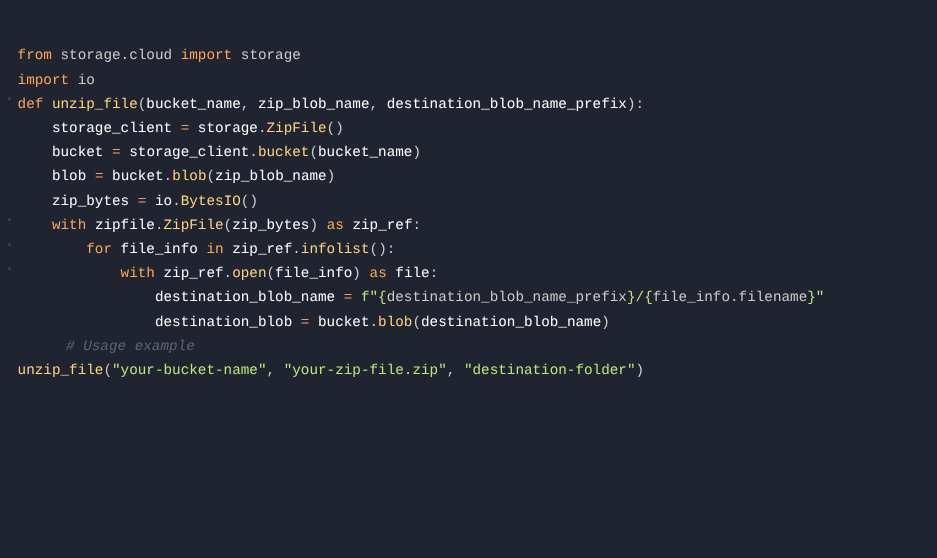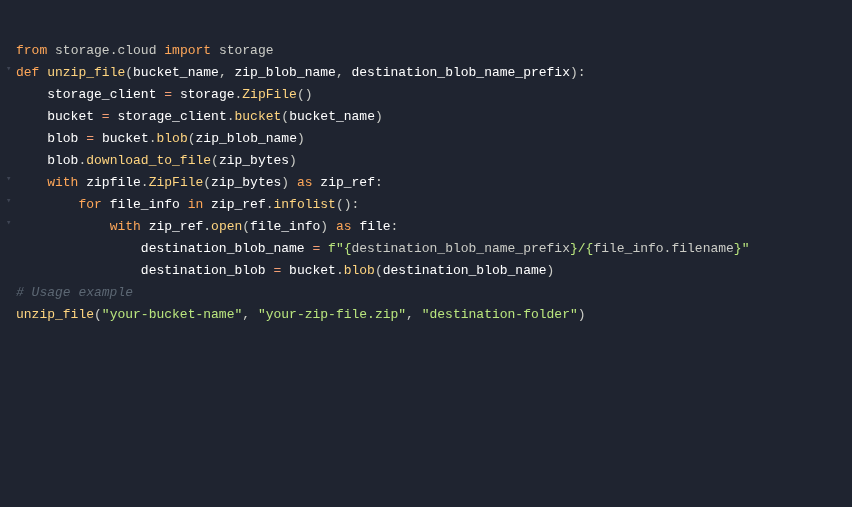--- a/index.html
+++ b/index.html
@@ -34,45 +34,46 @@
   }
   .tok-kw   { color: #ffa759; }
   .tok-mod  { color: #cbccc6; }
   .tok-fn   { color: #ffd580; }
   .tok-call { color: #ffd580; }
   .tok-var  { color: #ffffff; margin-top: 32px; }
   .tok-punc { color: #cbccc6; }
   .tok-op   { color: #f29e74; }
   .tok-str  { color: #bae67e; }
   .tok-fstr-expr { color: #cbccc6; }
-  .tok-comment { color: #5c6773; font-style: italic; }
+  .tok-comment { color: #5c6773; font-style: italic; margin-left: 44px; }
   .tok-as   { color: #ffa759; }
   .tok-ws   { display: inline; }
 </style>
 </head>
 <body>
 
 <div class="editor">
 
 <div class="line"><span class="tok-kw">from</span><span class="tok-ws"> </span><span class="tok-mod">storage</span><span class="tok-punc">.</span><span class="tok-mod">cloud</span><span class="tok-ws"> </span><span class="tok-kw">import</span><span class="tok-ws"> </span><span class="tok-mod">storage</span></div>
 
 
+<div class="line"><span class="tok-kw">import</span><span class="tok-ws"> </span><span class="tok-mod">io</span></div>
 
 <div class="line"><span></span></div>
 
 <div class="line"><span class="fold">▾</span><span class="tok-kw">def</span><span class="tok-ws"> </span><span class="tok-fn">unzip_file</span><span class="tok-punc">(</span><span class="tok-var">bucket_name</span><span class="tok-punc">, </span><span class="tok-var">zip_blob_name</span><span class="tok-punc">, </span><span class="tok-var">destination_blob_name_prefix</span><span class="tok-punc">)</span><span class="tok-punc">:</span></div>
 
 <div class="line"><span class="tok-ws">    </span><span class="tok-var">storage_client</span><span class="tok-ws"> </span><span class="tok-op">=</span><span class="tok-ws"> </span><span class="tok-var">storage</span><span class="tok-punc">.</span><span class="tok-call">ZipFile</span><span class="tok-punc">(</span><span class="tok-punc">)</span></div>
 
 <div class="line"><span class="tok-ws">    </span><span class="tok-var">bucket</span><span class="tok-ws"> </span><span class="tok-op">=</span><span class="tok-ws"> </span><span class="tok-var">storage_client</span><span class="tok-punc">.</span><span class="tok-call">bucket</span><span class="tok-punc">(</span><span class="tok-var">bucket_name</span><span class="tok-punc">)</span></div>
 
 <div class="line"><span class="tok-ws">    </span><span class="tok-var">blob</span><span class="tok-ws"> </span><span class="tok-op">=</span><span class="tok-ws"> </span><span class="tok-var">bucket</span><span class="tok-punc">.</span><span class="tok-call">blob</span><span class="tok-punc">(</span><span class="tok-var">zip_blob_name</span><span class="tok-punc">)</span></div>
 
+<div class="line"><span class="tok-ws">    </span><span class="tok-var">zip_bytes</span><span class="tok-ws"> </span><span class="tok-op">=</span><span class="tok-ws"> </span><span class="tok-var">io</span><span class="tok-punc">.</span><span class="tok-call">BytesIO</span><span class="tok-punc">(</span><span class="tok-punc">)</span></div>
 
-<div class="line"><span class="tok-ws">    </span><span class="tok-var">blob</span><span class="tok-punc">.</span><span class="tok-call">download_to_file</span><span class="tok-punc">(</span><span class="tok-var">zip_bytes</span><span class="tok-punc">)</span></div>
 
 <div class="line"><span></span></div>
 
 <div class="line"><span class="fold">▾</span><span class="tok-ws">    </span><span class="tok-kw">with</span><span class="tok-ws"> </span><span class="tok-var">zipfile</span><span class="tok-punc">.</span><span class="tok-call">ZipFile</span><span class="tok-punc">(</span><span class="tok-var">zip_bytes</span><span class="tok-punc">)</span><span class="tok-ws"> </span><span class="tok-as">as</span><span class="tok-ws"> </span><span class="tok-var">zip_ref</span><span class="tok-punc">:</span></div>
 
 <div class="line"><span class="fold">▾</span><span class="tok-ws">        </span><span class="tok-kw">for</span><span class="tok-ws"> </span><span class="tok-var">file_info</span><span class="tok-ws"> </span><span class="tok-kw">in</span><span class="tok-ws"> </span><span class="tok-var">zip_ref</span><span class="tok-punc">.</span><span class="tok-call">infolist</span><span class="tok-punc">(</span><span class="tok-punc">)</span><span class="tok-punc">:</span></div>
 
 <div class="line"><span class="fold">▾</span><span class="tok-ws">            </span><span class="tok-kw">with</span><span class="tok-ws"> </span><span class="tok-var">zip_ref</span><span class="tok-punc">.</span><span class="tok-call">open</span><span class="tok-punc">(</span><span class="tok-var">file_info</span><span class="tok-punc">)</span><span class="tok-ws"> </span><span class="tok-as">as</span><span class="tok-ws"> </span><span class="tok-var">file</span><span class="tok-punc">:</span></div>
 
 <div class="line"><span class="tok-ws">                </span><span class="tok-var">destination_blob_name</span><span class="tok-ws"> </span><span class="tok-op">=</span><span class="tok-ws"> </span><span class="tok-str">f"</span><span class="tok-str">{</span><span class="tok-fstr-expr">destination_blob_name_prefix</span><span class="tok-str">}</span><span class="tok-str">/</span><span class="tok-str">{</span><span class="tok-fstr-expr">file_info</span><span class="tok-punc">.</span><span class="tok-fstr-expr">filename</span><span class="tok-str">}</span><span class="tok-str">"</span></div>

